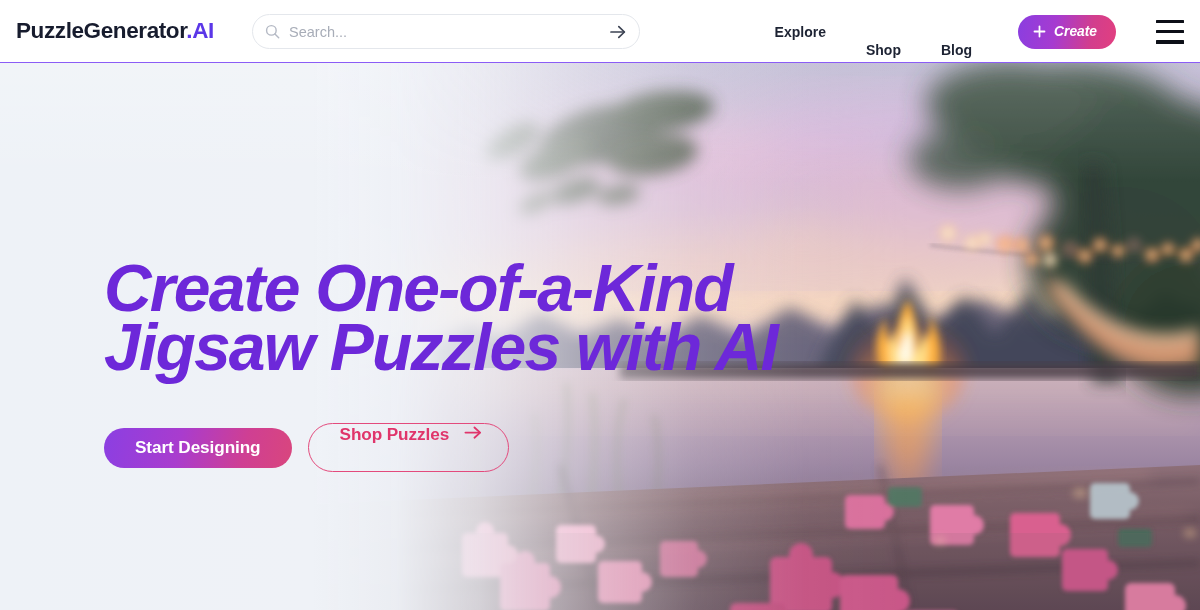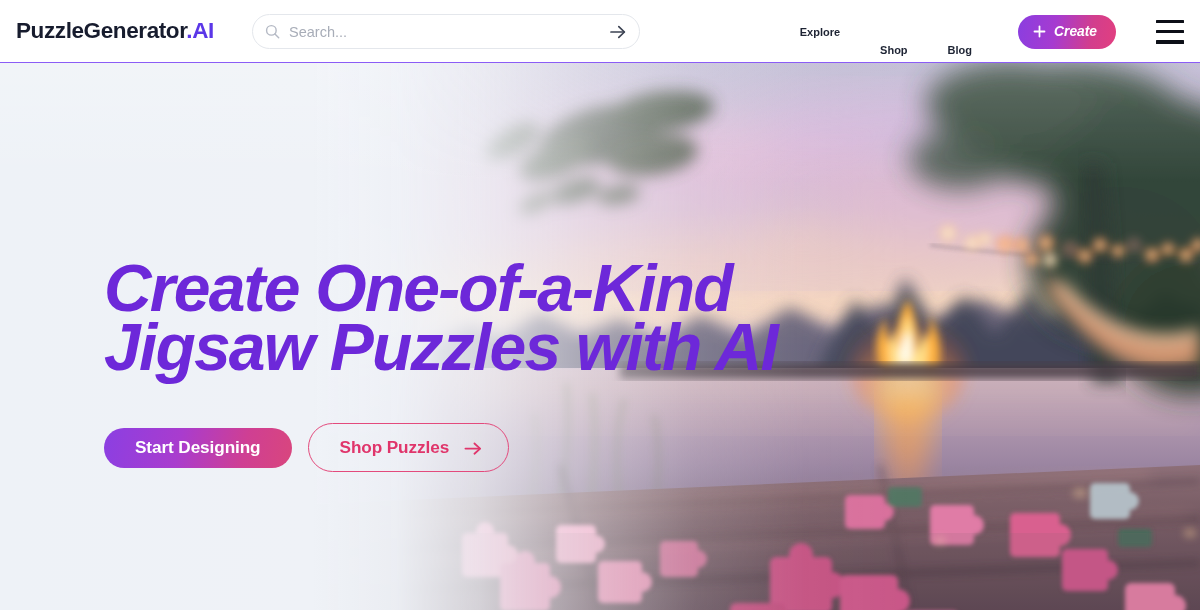--- a/index.html
+++ b/index.html
@@ -56,21 +56,21 @@
   }
   .search-input::placeholder { color: #a8adb8; }
   .search-go { width: 22px; height: 22px; flex:none; display:block; cursor: pointer; }
 
   
   .nav {
     position: absolute; right: 16px; top: 0; height: 63px;
     display: flex; align-items: center; gap: 0;
   }
   .nav-link {
-    font-size: 11px; font-weight: 700; color: #1d2333;
+    font-size: 14px; font-weight: 700; color: #1d2333;
     text-decoration: none; white-space: nowrap;
     padding: 6px 0;
   }
   .nav-link + .nav-link { margin-left: 40px; margin-top: 37px; }
 
   .create-btn {
     margin-left: 46px;
     height: 34px;
     padding: 0 19px 0 15px;
     border: none; border-radius: 17px;
@@ -156,21 +156,21 @@
   .btn-outline {
     height: 49px; padding: 0 25px 0 31px;
     border: 1.6px solid #e2partial;
     border: 1.6px solid #e34a7c;
     border-radius: 25px;
     background: transparent;
     color: #e0356b;
     font-family: "Liberation Sans", sans-serif;
     font-size: 17.2px; font-weight: 700;
     letter-spacing: -0.1px;
-    display: flex; align-items: center; gap: 15px;
+    display: flex; align-items: flex-start; gap: 15px;
     cursor: pointer; white-space: nowrap;
   }
   .arrow-icon { width: 19px; height: 15px; display:block; flex:none; }
 </style>
 </head>
 <body>
 
 <div class="page">
 
   <header class="header">

